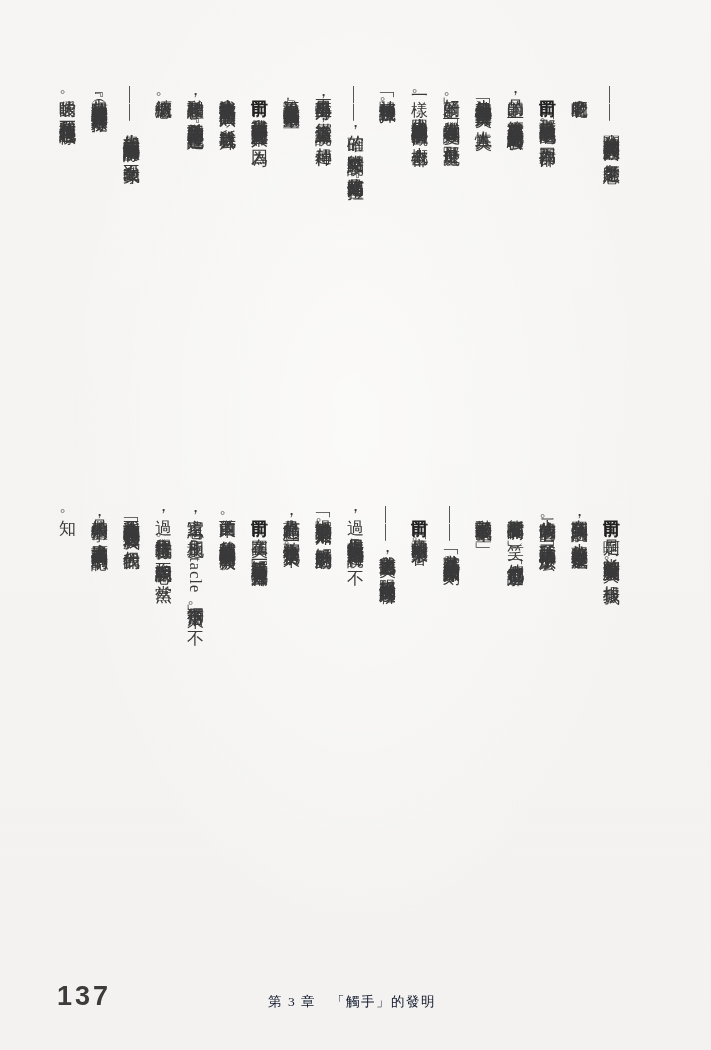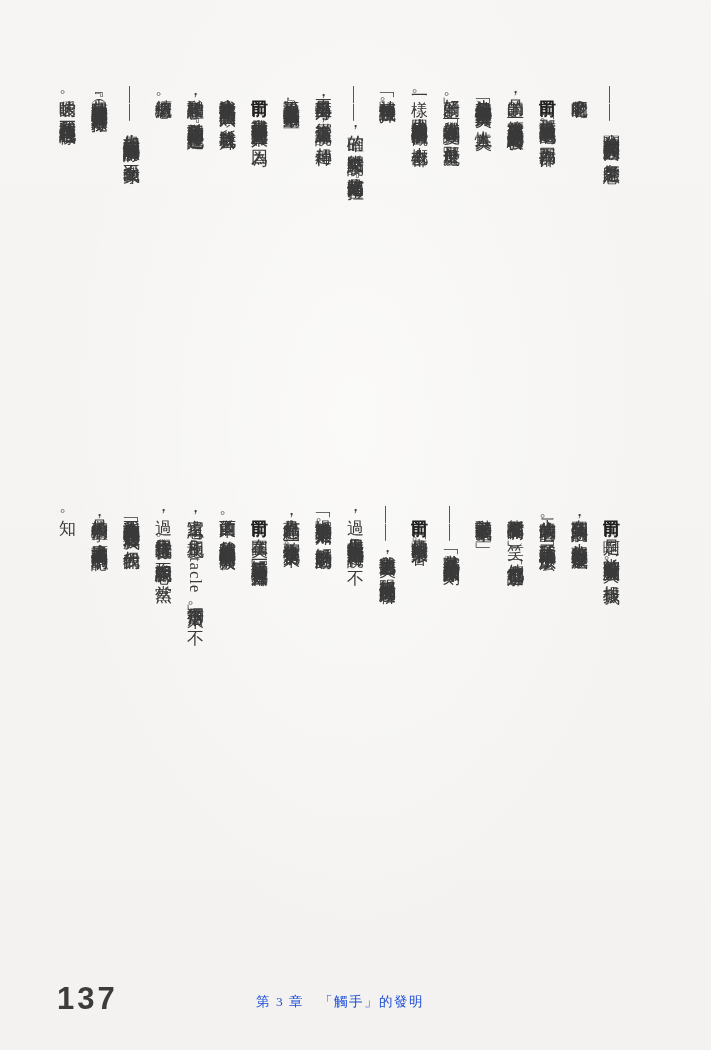--- a/index.html
+++ b/index.html
@@ -41,31 +41,31 @@
     font-family: "Liberation Sans", sans-serif;
     font-weight: 700;
     color: #222;
   }
   .page-number {
     position: absolute;
     left: 57px;
     top: 981px;
     font-family: "Liberation Sans", sans-serif;
     font-weight: 700;
-    font-size: 31px;
+    font-size: 27px;
     letter-spacing: 3px;
     color: #3c3c3c;
   }
   .chapter-footer {
     position: absolute;
-    left: 256px;
+    left: 268px;
     top: 993px;
     font-size: 13.5px;
     letter-spacing: 1.5px;
-    color: #1d4ed8;
+    color: #0f172a;
   }
 </style>
 </head>
 <body>
 
 <div class="paper"></div>
 
 <div id="top-block" class="vblock">
     <div class="vline">——關於您的作品在外國大紅的原因，老師您是怎</div>
     <div class="vline">麼看的呢？</div>

